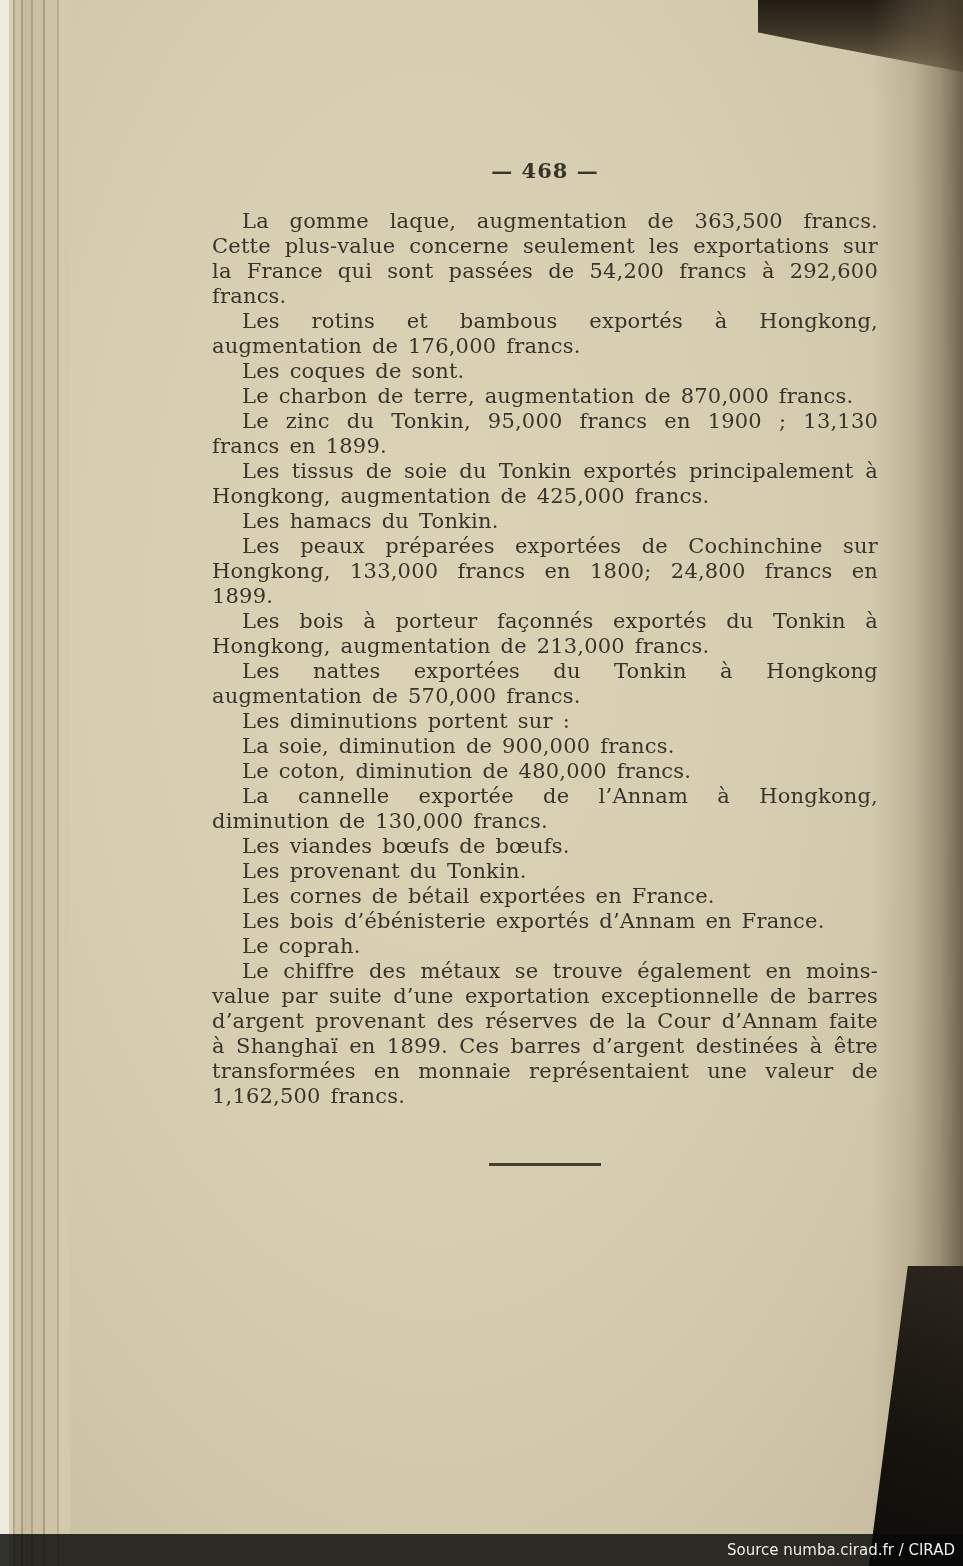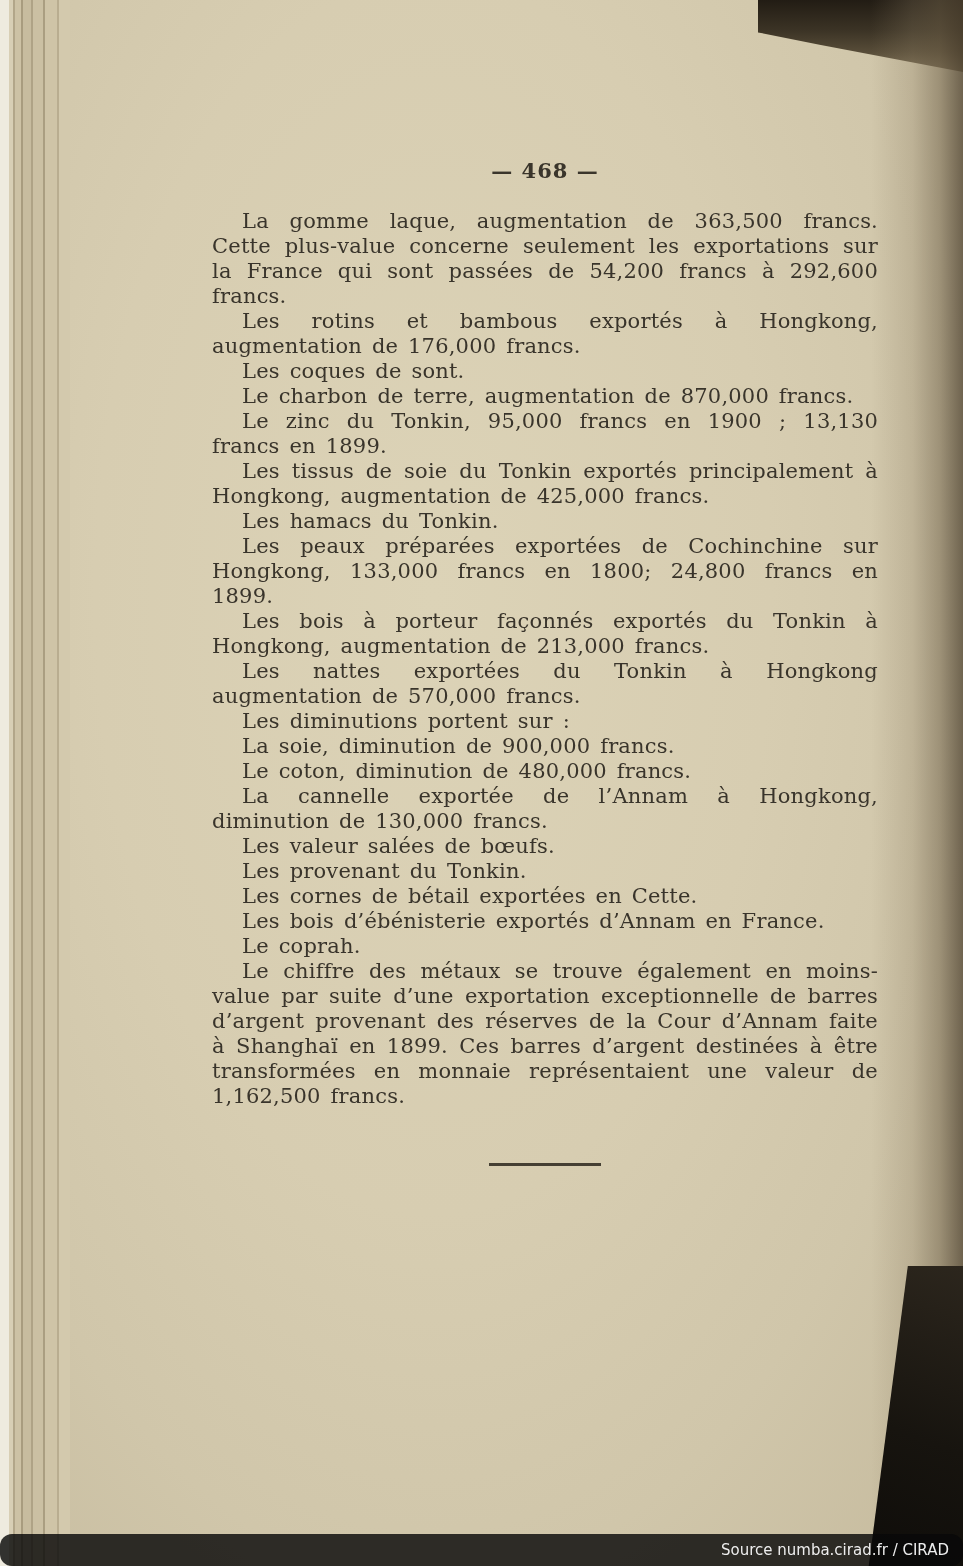--- a/index.html
+++ b/index.html
@@ -80,23 +80,22 @@
     background:#453f33;
     margin:54px auto 0 auto;
   }
   .footer {
     position:absolute; left:0; right:0; bottom:0; height:32px;
     background: rgba(8,8,8,0.82);
     color:#ededed;
     font-family:"DejaVu Sans", sans-serif;
     font-size:15px;
     display:flex; align-items:center; justify-content:flex-end;
-    padding-right:14px;
+    padding-right:8px;
     z-index:5;
-    border-radius:12px;
   }
 </style>
 </head>
 <body>
 
 <div class="scan">
   <div class="edge-left"></div>
 
   <div class="content">
     <div class="page-number">— 468 —</div>
@@ -108,23 +107,23 @@
         <p>Le zinc du Tonkin, 95,000 francs en 1900 ; 13,130 francs en 1899.</p>
         <p>Les tissus de soie du Tonkin exportés principalement à Hongkong, augmentation de 425,000 francs.</p>
         <p>Les hamacs du Tonkin.</p>
         <p>Les peaux préparées exportées de Cochinchine sur Hongkong, 133,000 francs en 1800; 24,800 francs en 1899.</p>
         <p>Les bois à porteur façonnés exportés du Tonkin à Hongkong, augmentation de 213,000 francs.</p>
         <p>Les nattes exportées du Tonkin à Hongkong augmentation de 570,000 francs.</p>
         <p>Les diminutions portent sur :</p>
         <p>La soie, diminution de 900,000 francs.</p>
         <p>Le coton, diminution de 480,000 francs.</p>
         <p>La cannelle exportée de l’Annam à Hongkong, diminution de 130,000 francs.</p>
-        <p>Les valeur salées de bœufs.</p>
+        <p>Les viandes bœufs de bœufs.</p>
         <p>Les provenant du Tonkin.</p>
-        <p>Les cornes de bétail exportées en Cette.</p>
+        <p>Les cornes de bétail exportées en France.</p>
         <p>Les bois d’ébénisterie exportés d’Annam en France.</p>
         <p>Le coprah.</p>
         <p>Le chiffre des métaux se trouve également en moins-value par suite d’une exportation exceptionnelle de barres d’argent provenant des réserves de la Cour d’Annam faite à Shanghaï en 1899. Ces barres d’argent destinées à être transformées en monnaie représentaient une valeur de 1,162,500 francs.</p>
       </div>
     <div class="rule"></div>
   </div>
 
   <div class="edge-top"></div>
   <div class="shade-right"></div>
   <div class="corner-br"></div>

